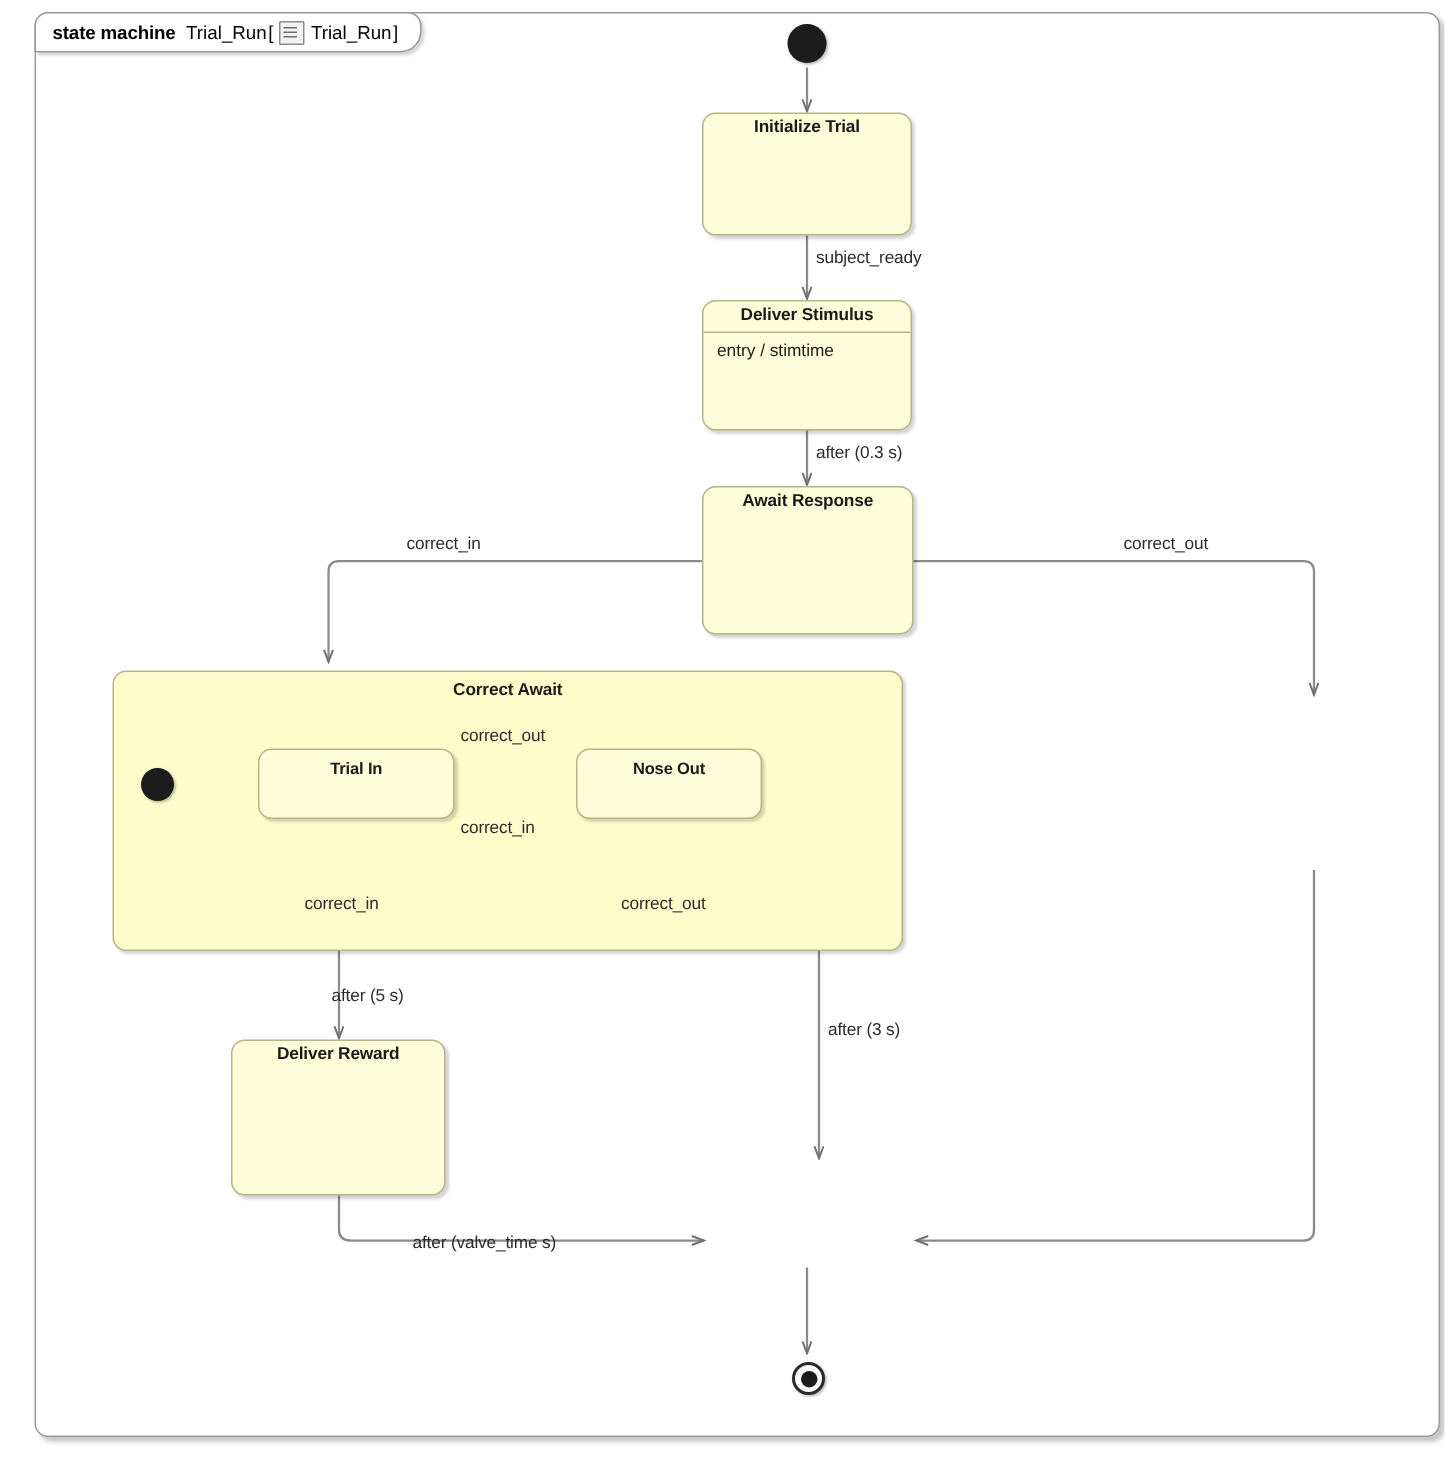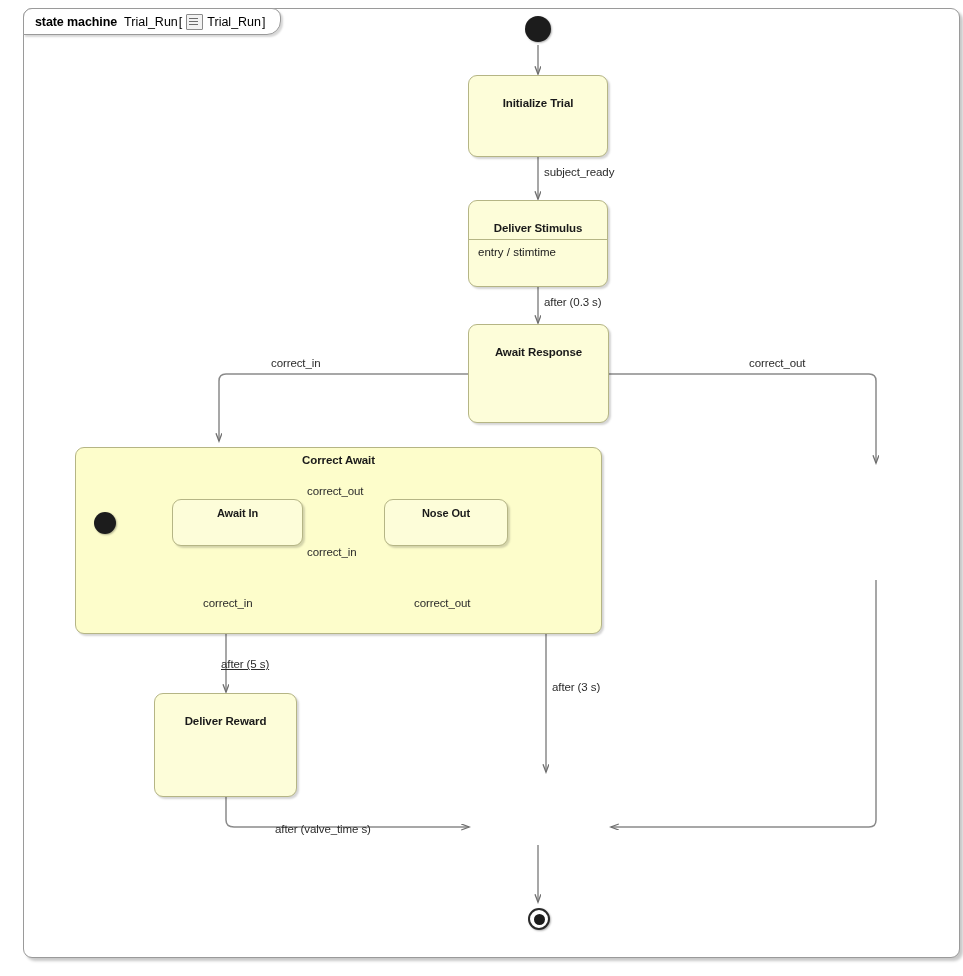--- a/index.html
+++ b/index.html
@@ -91,21 +91,21 @@
     border: 1.3px solid #b5b585;
     border-radius: 9px;
     background: #fdfdd9;
     box-shadow: 2px 2px 2px rgba(0,0,0,0.17);
   }
   .state > .title {
     text-align: center;
     font-size: 11.5px;
     font-weight: bold;
     color: #1a1a1a;
-    padding-top: 21px;
+    padding-top: 3px;
     letter-spacing: -0.1px;
   }
   .state.composite {
     background: #fdfdcb;
   }
   .state.composite > .title {
     padding-top: 6px;
   }
   .state .divider {
     margin-top: 5px;
@@ -236,21 +236,21 @@
     <div class="title">Await Response</div>
   </div>
 
   <div class="state composite" style="left:62px; top:447px; width:527px; height:187px;">
     <div class="title">Correct Await</div>
   </div>
 
   <div class="initial-node" style="left:81px; top:512px; width:22px; height:22px;"></div>
 
   <div class="state small" style="left:159px; top:499px; width:131px; height:47px;">
-    <div class="title">Await In</div>
+    <div class="title">Trial In</div>
   </div>
 
   <div class="state small" style="left:371px; top:499px; width:124px; height:47px;">
     <div class="title">Nose Out</div>
   </div>
 
 
   <div class="state" style="left:141px; top:693px; width:143px; height:104px;">
     <div class="title">Deliver Reward</div>
   </div>
@@ -269,19 +269,19 @@
   <div class="edge-label" style="left:736px; top:357px;">correct_out</div>
 
   <div class="edge-label" style="left:294px; top:485px;">correct_out</div>
 
   <div class="edge-label" style="left:294px; top:546px;">correct_in</div>
 
   <div class="edge-label" style="left:190px; top:597px;">correct_in</div>
 
   <div class="edge-label" style="left:401px; top:597px;">correct_out</div>
 
-  <div class="edge-label" style="left:208px; top:658px;text-decoration:underline;">after (5 s)</div>
+  <div class="edge-label" style="left:208px; top:658px;">after (5 s)</div>
 
   <div class="edge-label" style="left:539px; top:681px;">after (3 s)</div>
 
   <div class="edge-label" style="left:262px; top:823px;">after (valve_time s)</div>
 
 </div>
 
 </body></html>

